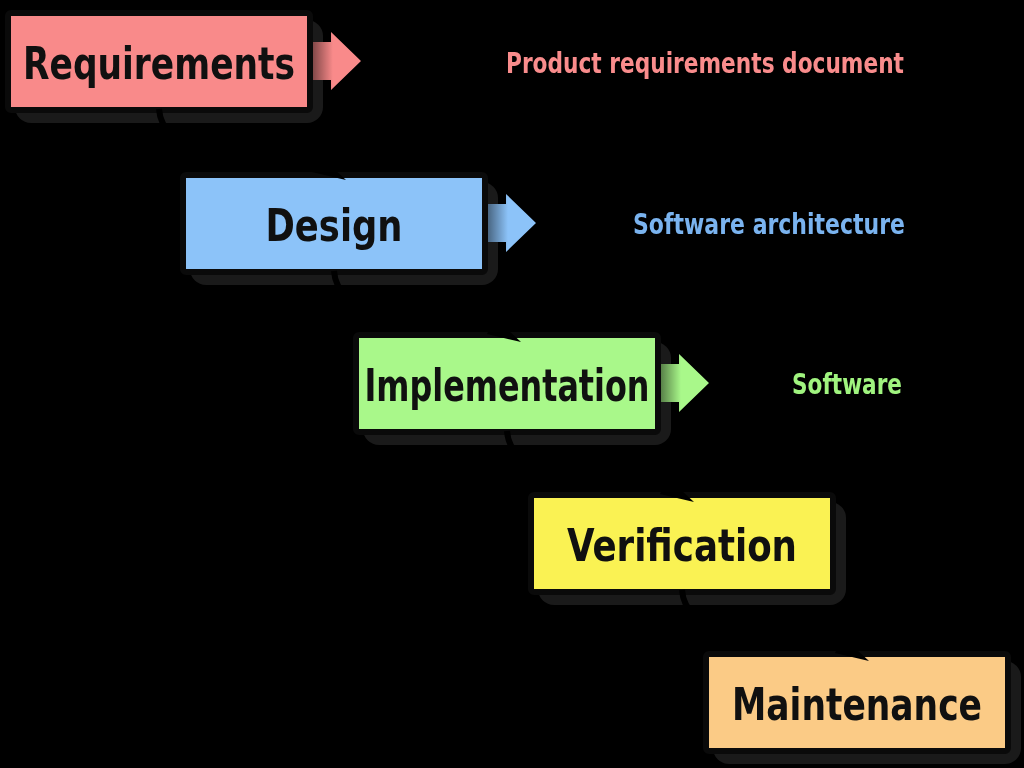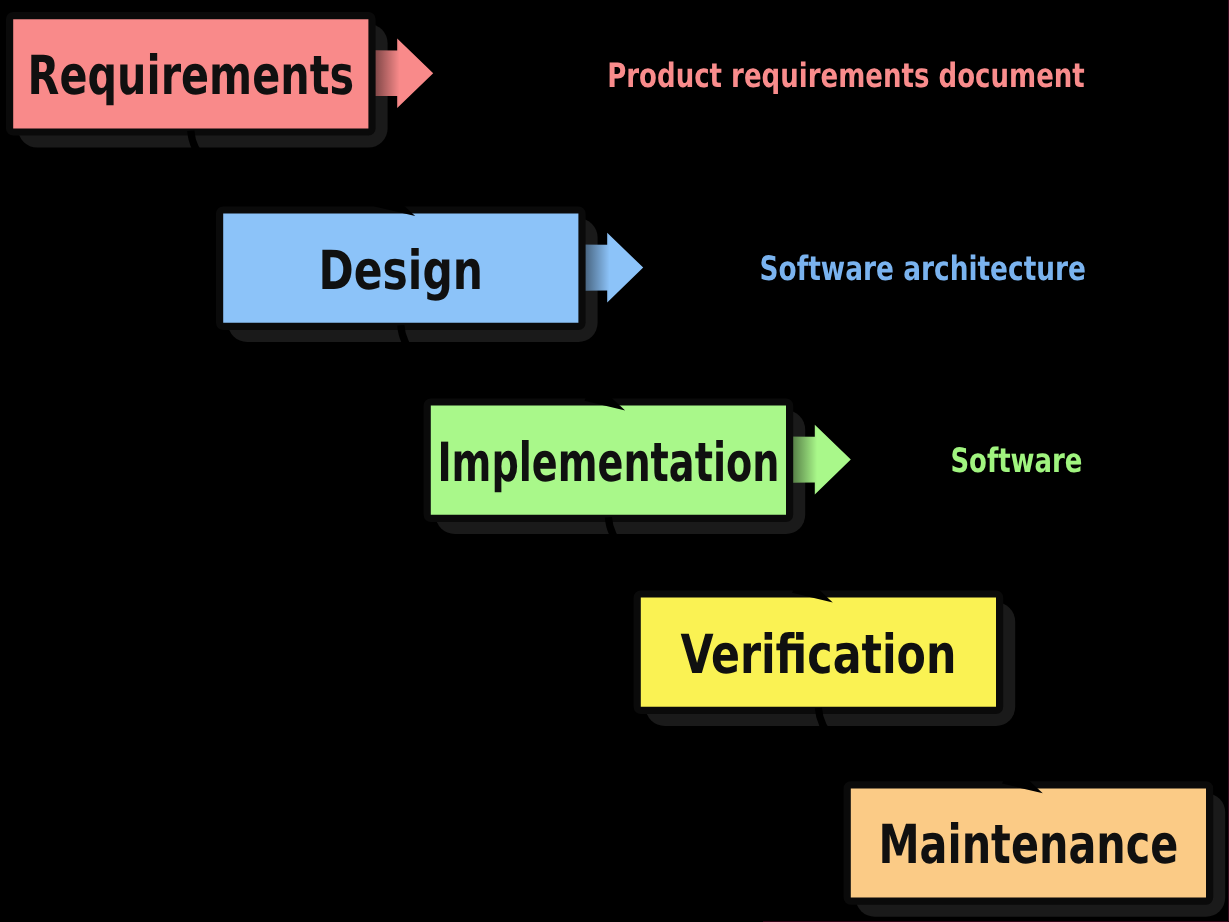--- a/index.html
+++ b/index.html
@@ -1,20 +1,20 @@
 <!DOCTYPE html>
 <html><head>
 <meta charset="utf-8">
 <style>
   html, body { margin: 0; padding: 0; background: #000; }
   #stage-area {
     position: relative;
     width: 1024px;
     height: 768px;
-    background: #be185d;
+    background: #14b8a6;
     overflow: hidden;
   }
   svg text {
     font-family: "DejaVu Sans", "Liberation Sans", sans-serif;
     font-weight: bold;
     font-stretch: condensed;
   }
   .stage-title { font-size: 45px; }
   .artifact-label { font-size: 28px; }
 </style>

